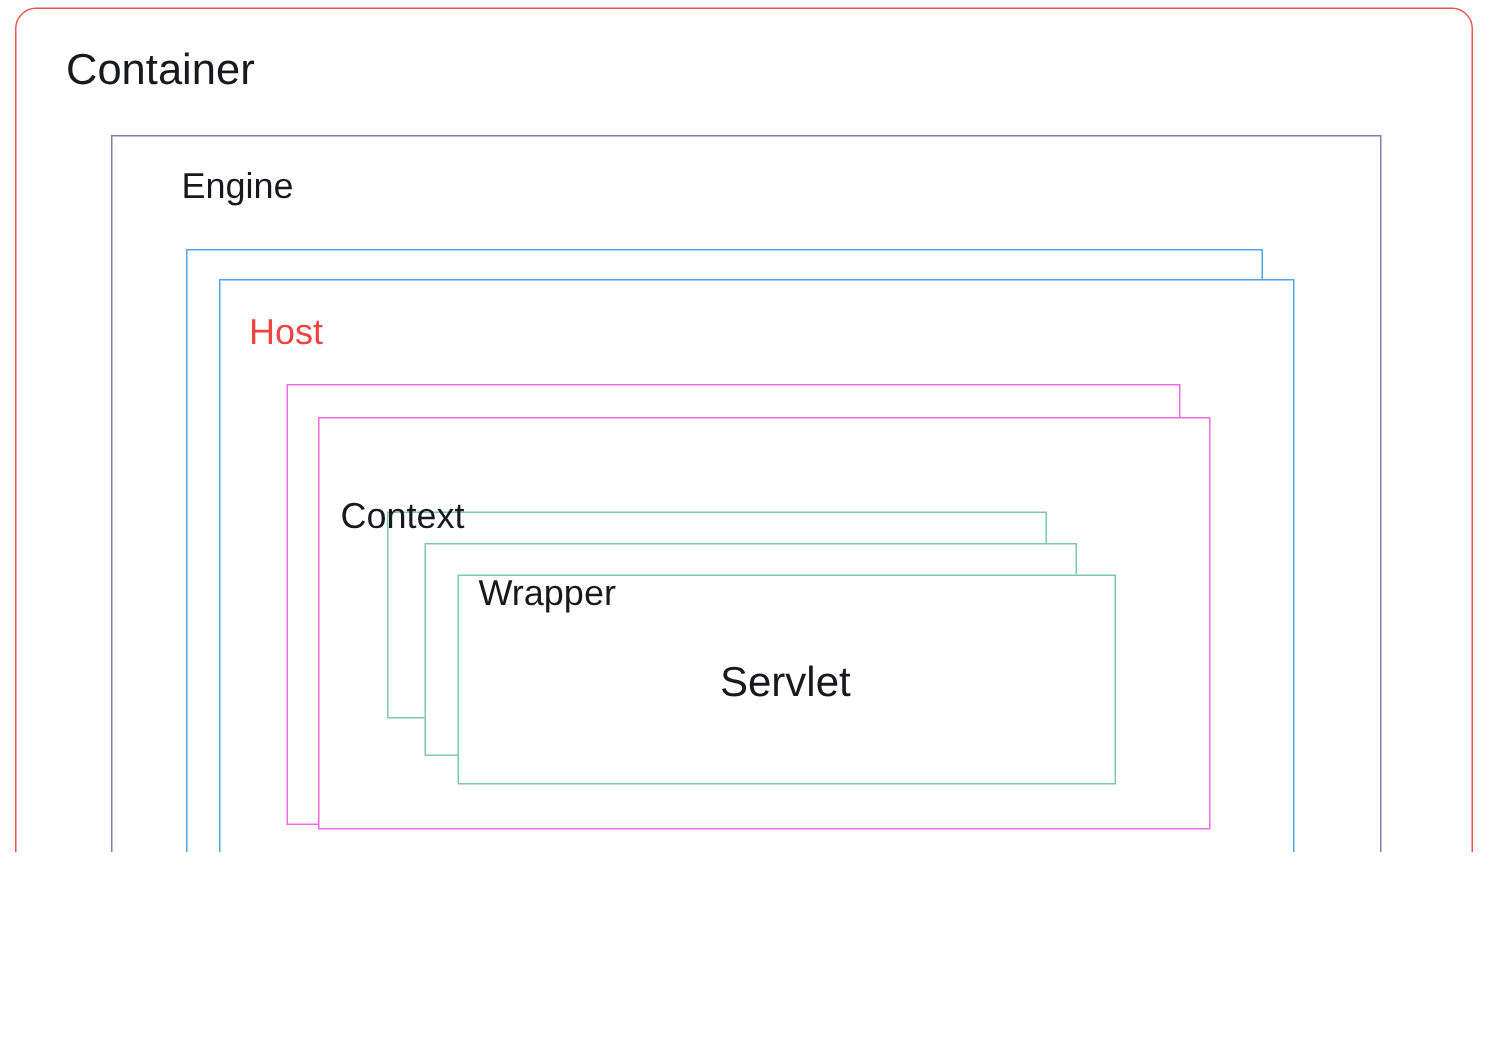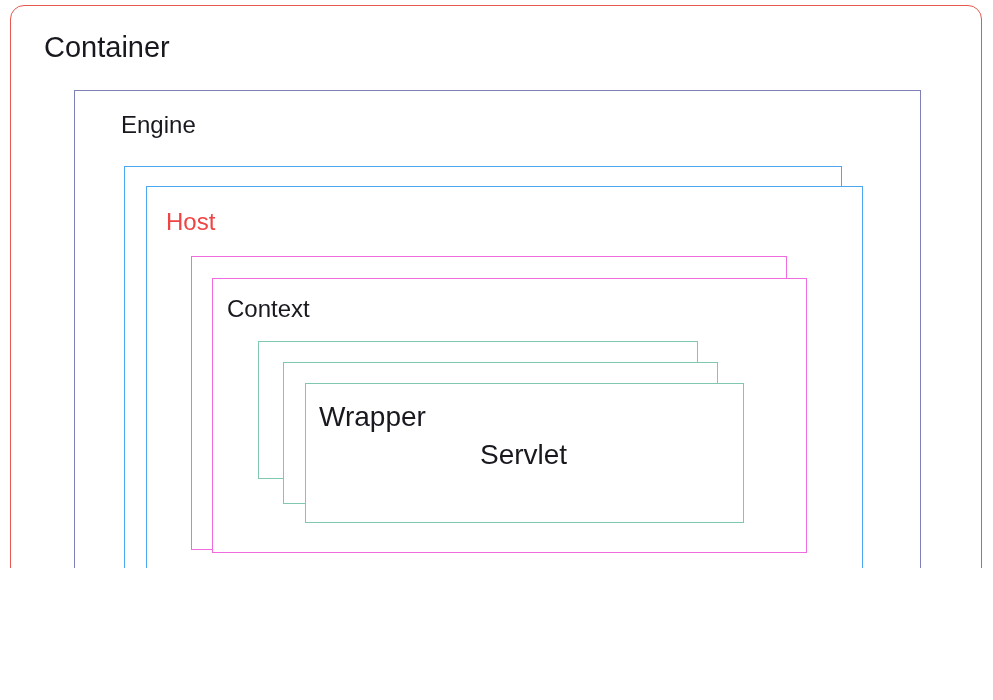--- a/index.html
+++ b/index.html
@@ -132,22 +132,22 @@
     top: 210px;
     font-size: 24px;
   }
   .label--context {
     left: 227px;
     top: 297px;
     font-size: 24px;
   }
   .label--wrapper {
     left: 319px;
-    top: 403px;
-    font-size: 28px;
+    top: 384px;
+    font-size: 24px;
   }
   .label--servlet {
     left: 480px;
     top: 441px;
     font-size: 28px;
   }
 </style>
 </head>
 <body>
 
@@ -166,19 +166,19 @@
   <div class="box box--wrapper-back" style="border-color: rgb(127, 199, 174);"></div>
   <div class="box box--wrapper-mid" style="border-color: rgb(127, 199, 174);"></div>
   <div class="box box--wrapper-front" style="border-color: rgb(127, 199, 174);"></div>
 
   <div class="label label--container" style="color: rgb(24, 24, 31);">Container</div>
 
   <div class="label label--engine" style="color: rgb(24, 24, 31);">Engine</div>
 
   <div class="label label--host" style="color: #ef4444;">Host</div>
 
-  <div class="label label--context" style="color: rgb(24, 24, 31);">Context</div>
+  <div class="label label--context" style="color: rgb(24, 24, 31); margin-top: 36px;">Context</div>
 
   <div class="label label--wrapper" style="color: rgb(24, 24, 31);">Wrapper</div>
 
   <div class="label label--servlet" style="color: rgb(24, 24, 31);">Servlet</div>
 
 </div>
 
 </body></html>

